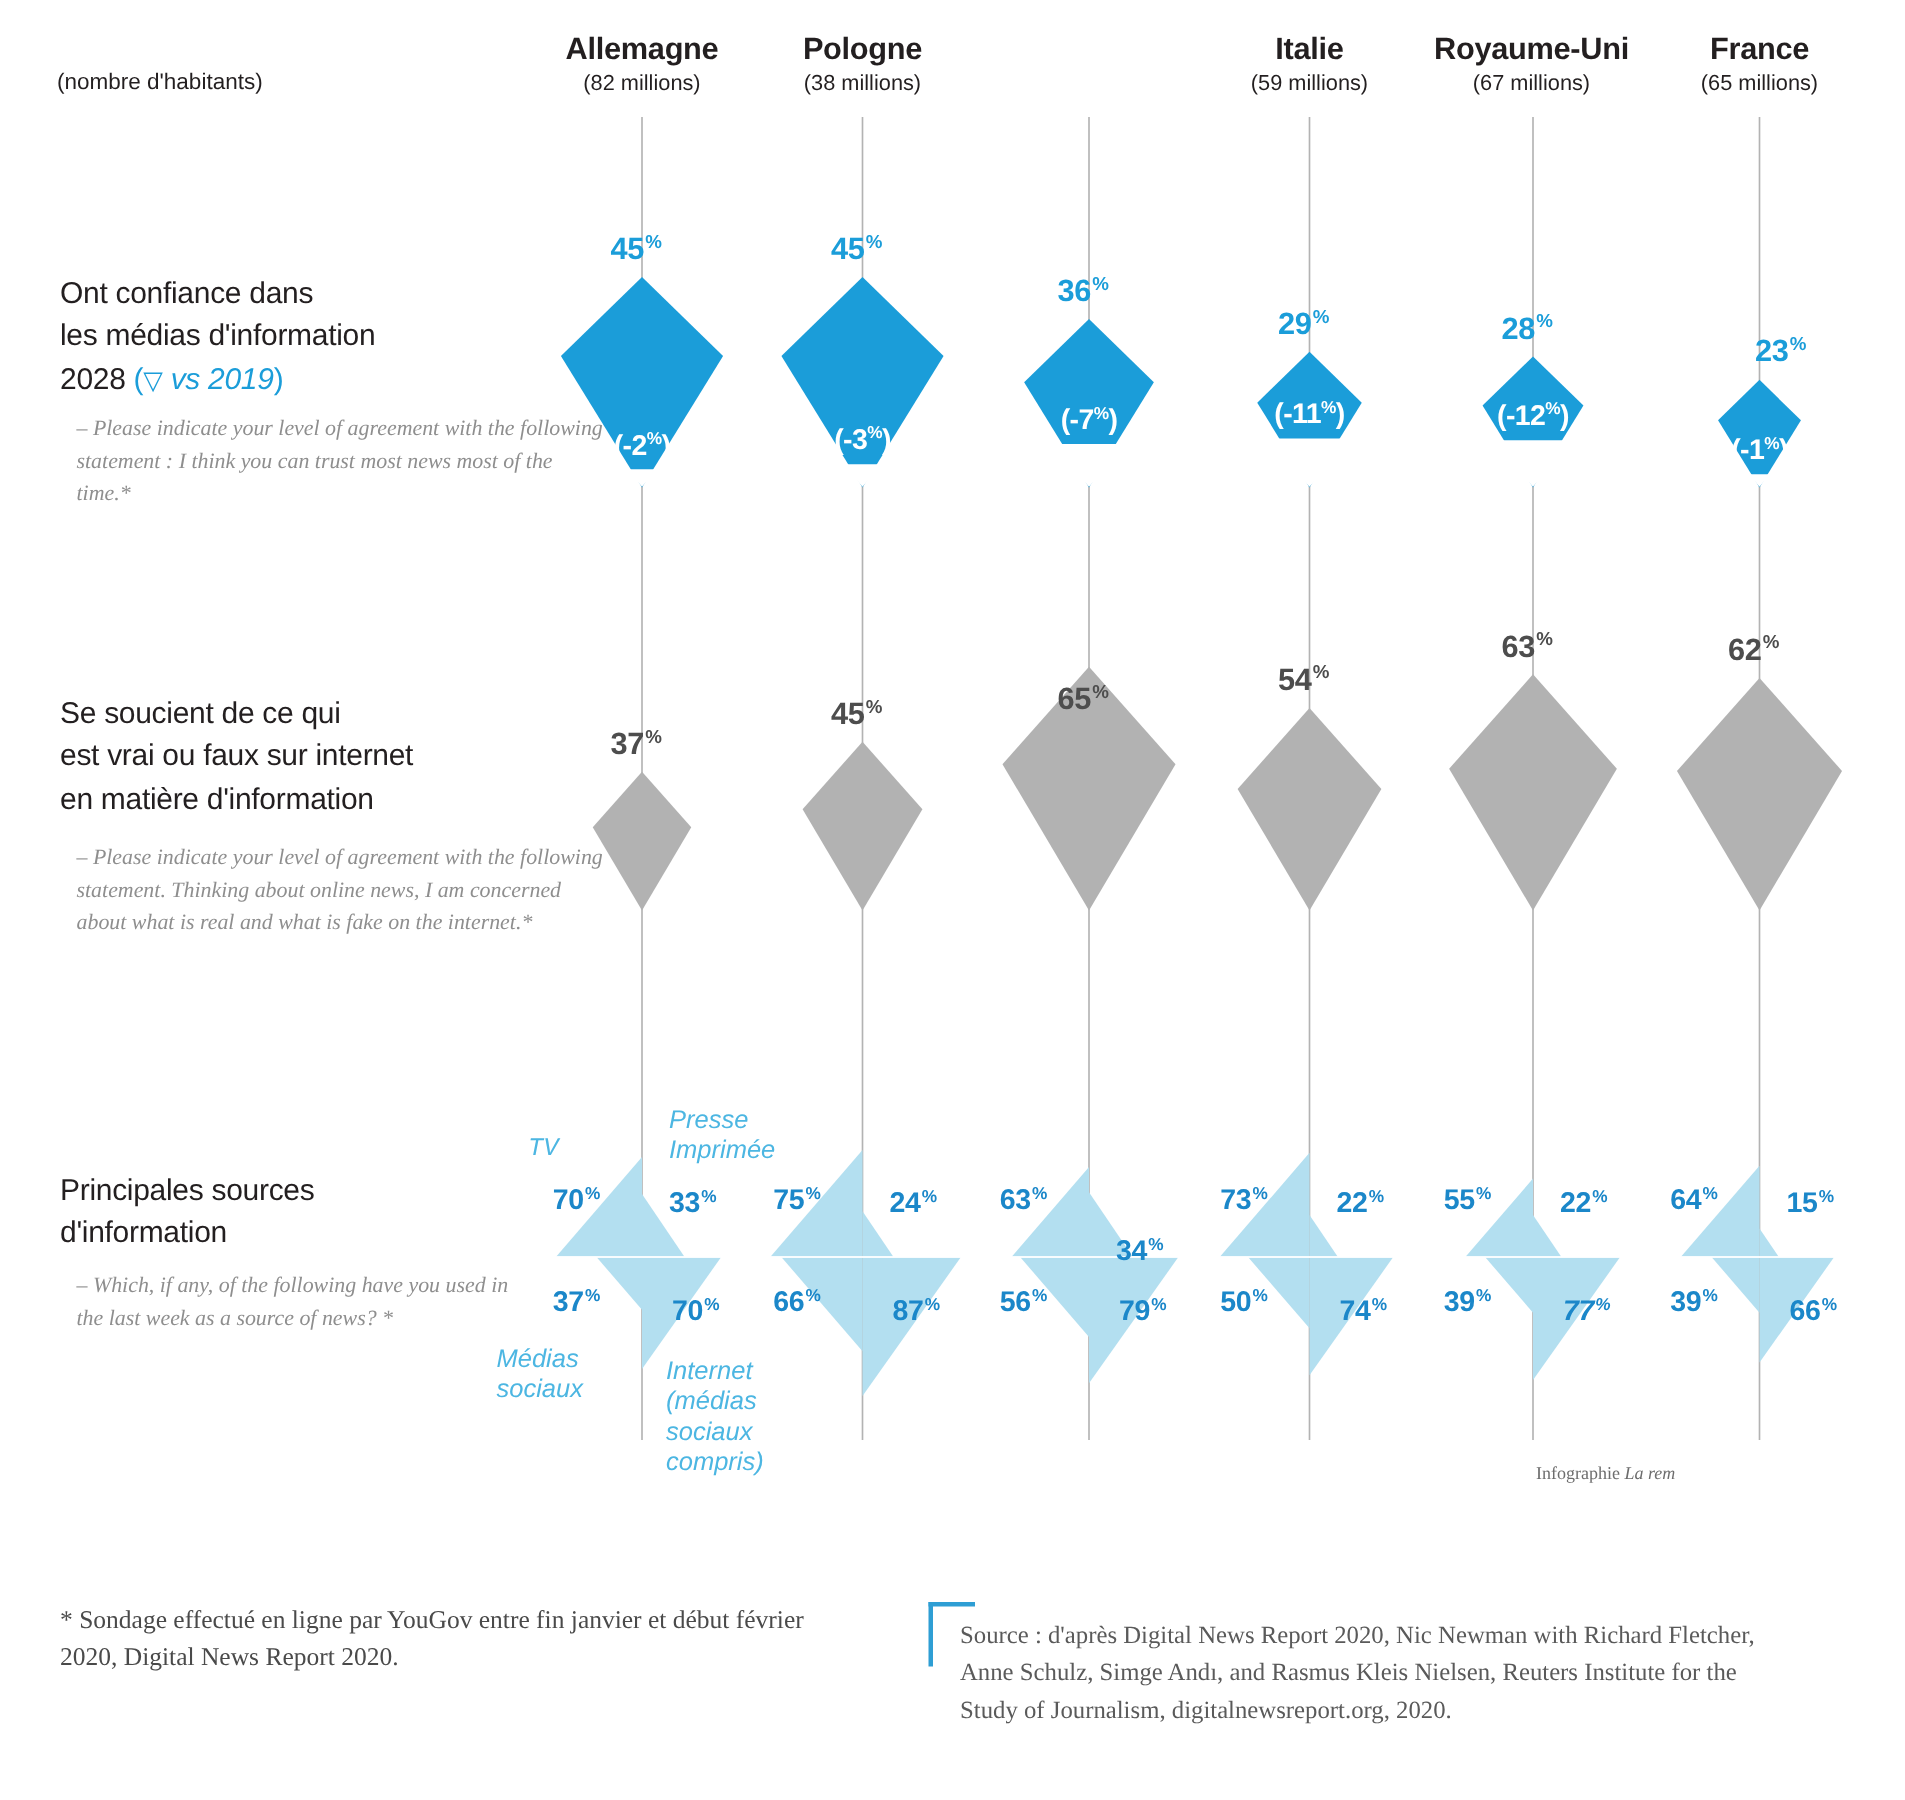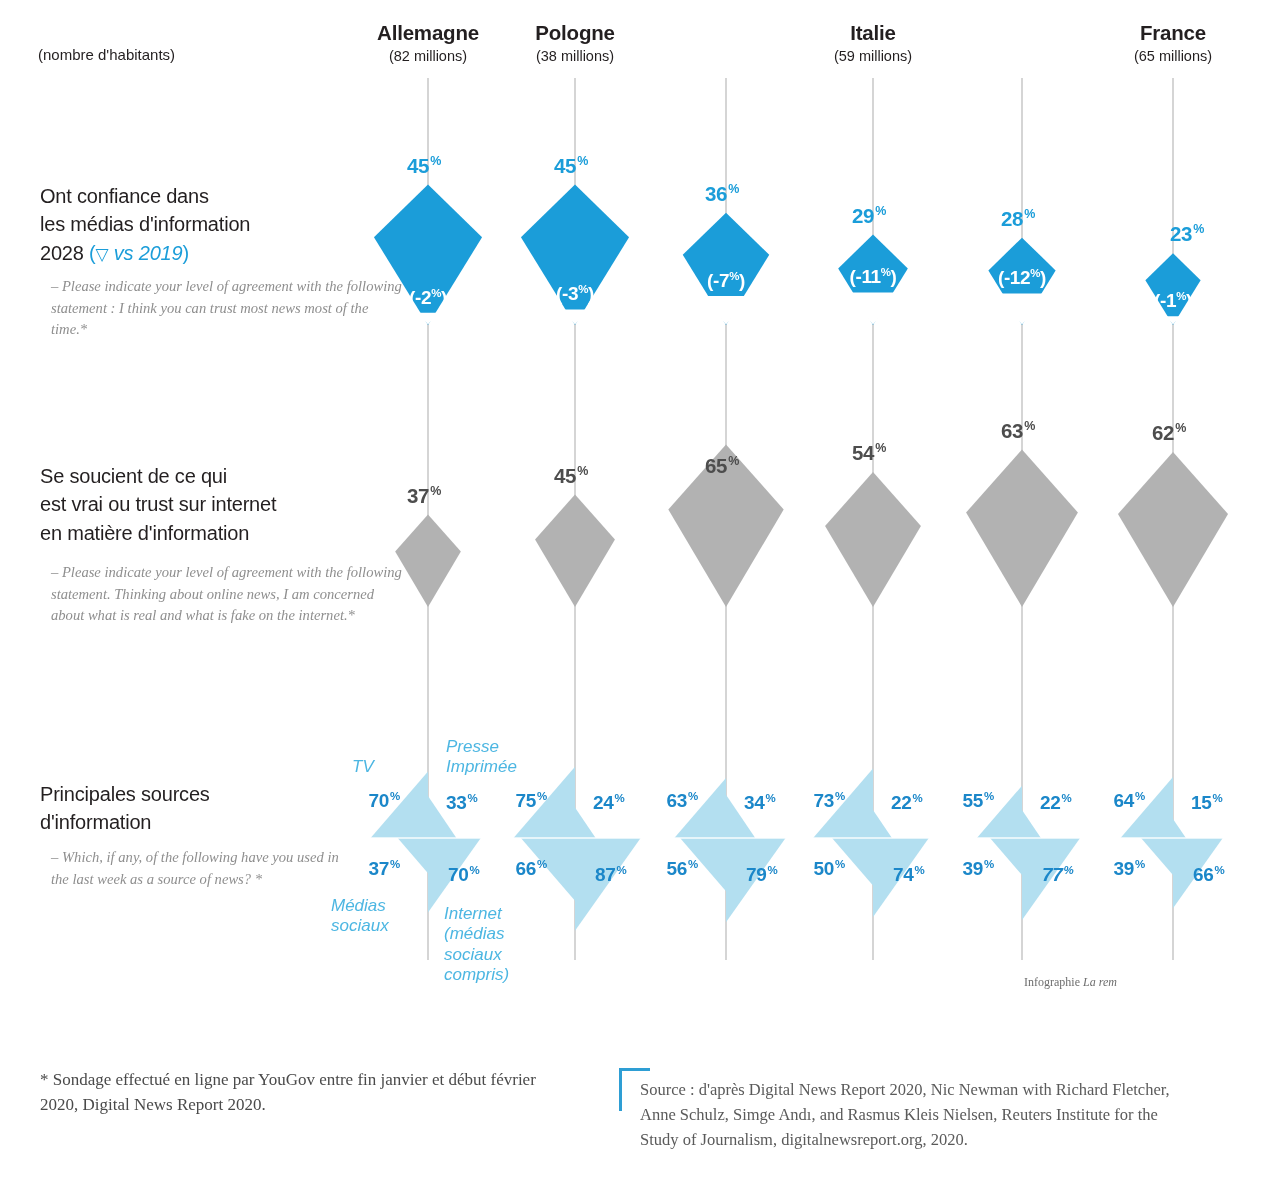--- a/index.html
+++ b/index.html
@@ -90,37 +90,41 @@
     <div class="cpop">(82 millions)</div>
   </div>
   <div class="abs col-head" style="left:475px;top:22px;">
     <div class="cname">Pologne</div>
     <div class="cpop">(38 millions)</div>
   </div>
   <div class="abs col-head" style="left:773px;top:22px;">
     <div class="cname">Italie</div>
     <div class="cpop">(59 millions)</div>
   </div>
+  <div class="abs col-head" style="left:921px;top:22px;">
+    <div class="cname">Royaume-Uni</div>
+    <div class="cpop">(67 millions)</div>
+  </div>
   <div class="abs col-head" style="left:1073px;top:22px;">
     <div class="cname">France</div>
     <div class="cpop">(65 millions)</div>
   </div>
 
   <div class="abs sec-title" style="left:40px;top:182px;">
     <span>Ont confiance dans</span><br>
     <span>les médias d'information</span><br>
     <span>2028</span>
     <span class="blue">(</span><span class="blue tri">▽</span>
     <span class="blue" style="font-style:italic;">vs 2019</span><span class="blue">)</span>
   </div>
   <div class="abs sec-note" style="left:51px;top:276px;">– Please indicate your level of agreement with the following statement : I think you can trust most news most of the time.*</div>
 
   <div class="abs sec-title" style="left:40px;top:462px;">
     <span>Se soucient de ce qui</span><br>
-    <span>est vrai ou trust sur internet</span><br>
+    <span>est vrai ou faux sur internet</span><br>
     <span>en matière d'information</span>
   </div>
   <div class="abs sec-note" style="left:51px;top:562px;">– Please indicate your level of agreement with the following statement. Thinking about online news, I am concerned about what is real and what is fake on the internet.*</div>
 
   <div class="abs sec-title" style="left:40px;top:780px;">
     <span>Principales sources</span><br>
     <span>d'information</span>
   </div>
   <div class="abs sec-note" style="left:51px;top:847px;width:300px;">– Which, if any, of the following have you used in the last week as a source of news? *</div>
 
@@ -204,36 +208,36 @@
       <div class="abs val grey" style="left: 1169px; top: 421px; transform: translateX(-50%);">62<span class="pc">%</span></div>
       <div class="abs qval" style="left: auto; top: 790px; right: 870px;">70<span class="pc">%</span></div>
       <div class="abs qval" style="left: 446px; top: 792px;">33<span class="pc">%</span></div>
       <div class="abs qval" style="left: auto; top: 858px; right: 870px;">37<span class="pc">%</span></div>
       <div class="abs qval" style="left: 448px; top: 864px;">70<span class="pc">%</span></div>
       <div class="abs qval" style="left: auto; top: 790px; right: 723px;">75<span class="pc">%</span></div>
       <div class="abs qval" style="left: 593px; top: 792px;">24<span class="pc">%</span></div>
       <div class="abs qval" style="left: auto; top: 858px; right: 723px;">66<span class="pc">%</span></div>
       <div class="abs qval" style="left: 595px; top: 864px;">87<span class="pc">%</span></div>
       <div class="abs qval" style="left: auto; top: 790px; right: 572px;">63<span class="pc">%</span></div>
-      <div class="abs qval" style="left: 744px; top: 792px;">34<span class="pc">%</span></div>
+      <div class="abs qval" style="left: 744px; top: 824px;">34<span class="pc">%</span></div>
       <div class="abs qval" style="left: auto; top: 858px; right: 572px;">56<span class="pc">%</span></div>
       <div class="abs qval" style="left: 746px; top: 864px;">79<span class="pc">%</span></div>
       <div class="abs qval" style="left: auto; top: 790px; right: 425px;">73<span class="pc">%</span></div>
       <div class="abs qval" style="left: 891px; top: 792px;">22<span class="pc">%</span></div>
       <div class="abs qval" style="left: auto; top: 858px; right: 425px;">50<span class="pc">%</span></div>
       <div class="abs qval" style="left: 893px; top: 864px;">74<span class="pc">%</span></div>
       <div class="abs qval" style="left: auto; top: 790px; right: 276px;">55<span class="pc">%</span></div>
       <div class="abs qval" style="left: 1040px; top: 792px;">22<span class="pc">%</span></div>
       <div class="abs qval" style="left: auto; top: 858px; right: 276px;">39<span class="pc">%</span></div>
       <div class="abs qval" style="left: 1042px; top: 864px; font-style: italic;">77<span class="pc">%</span></div>
       <div class="abs qval" style="left: auto; top: 790px; right: 125px;">64<span class="pc">%</span></div>
       <div class="abs qval" style="left: 1191px; top: 792px;">15<span class="pc">%</span></div>
       <div class="abs qval" style="left: auto; top: 858px; right: 125px;">39<span class="pc">%</span></div>
       <div class="abs qval" style="left: 1193px; top: 864px;">66<span class="pc">%</span></div>
-      <div class="abs qleg" style="left: 352px; top: 757px;">TV</div>
+      <div class="abs qleg" style="left: 352px; top: 757px; font-family: Liberation Mono, monospace;">TV</div>
       <div class="abs qleg" style="left: 446px; top: 737px;">Presse<br>Imprimée</div>
       <div class="abs qleg" style="left: 331px; top: 896px;">Médias<br>sociaux</div>
       <div class="abs qleg" style="left: 444px; top: 904px;">Internet<br>(médias<br>sociaux<br>compris)</div>
     </div>
 
   <div class="abs credit" style="left:1024px;top:975px;">
     <span>Infographie </span><i>La rem</i>
   </div>
 
   <div class="abs foot-left" style="left:40px;top:1068px;">* Sondage effectué en ligne par YouGov entre fin janvier et début février 2020, Digital News Report 2020.</div>

